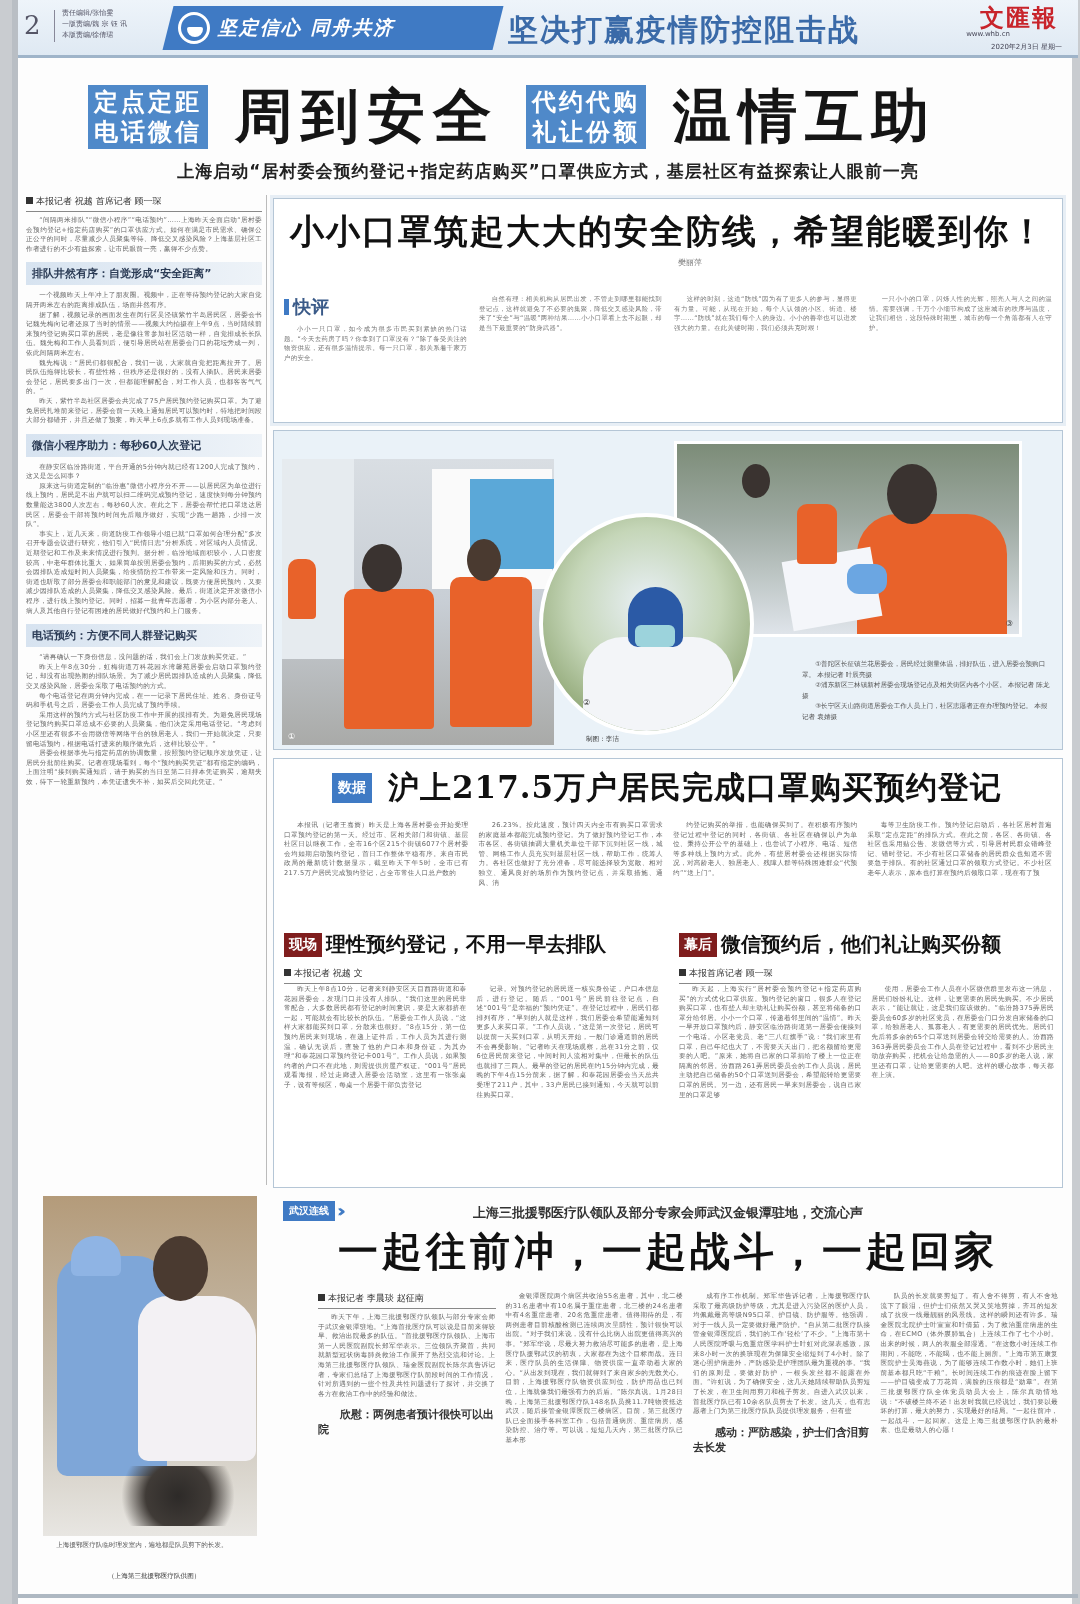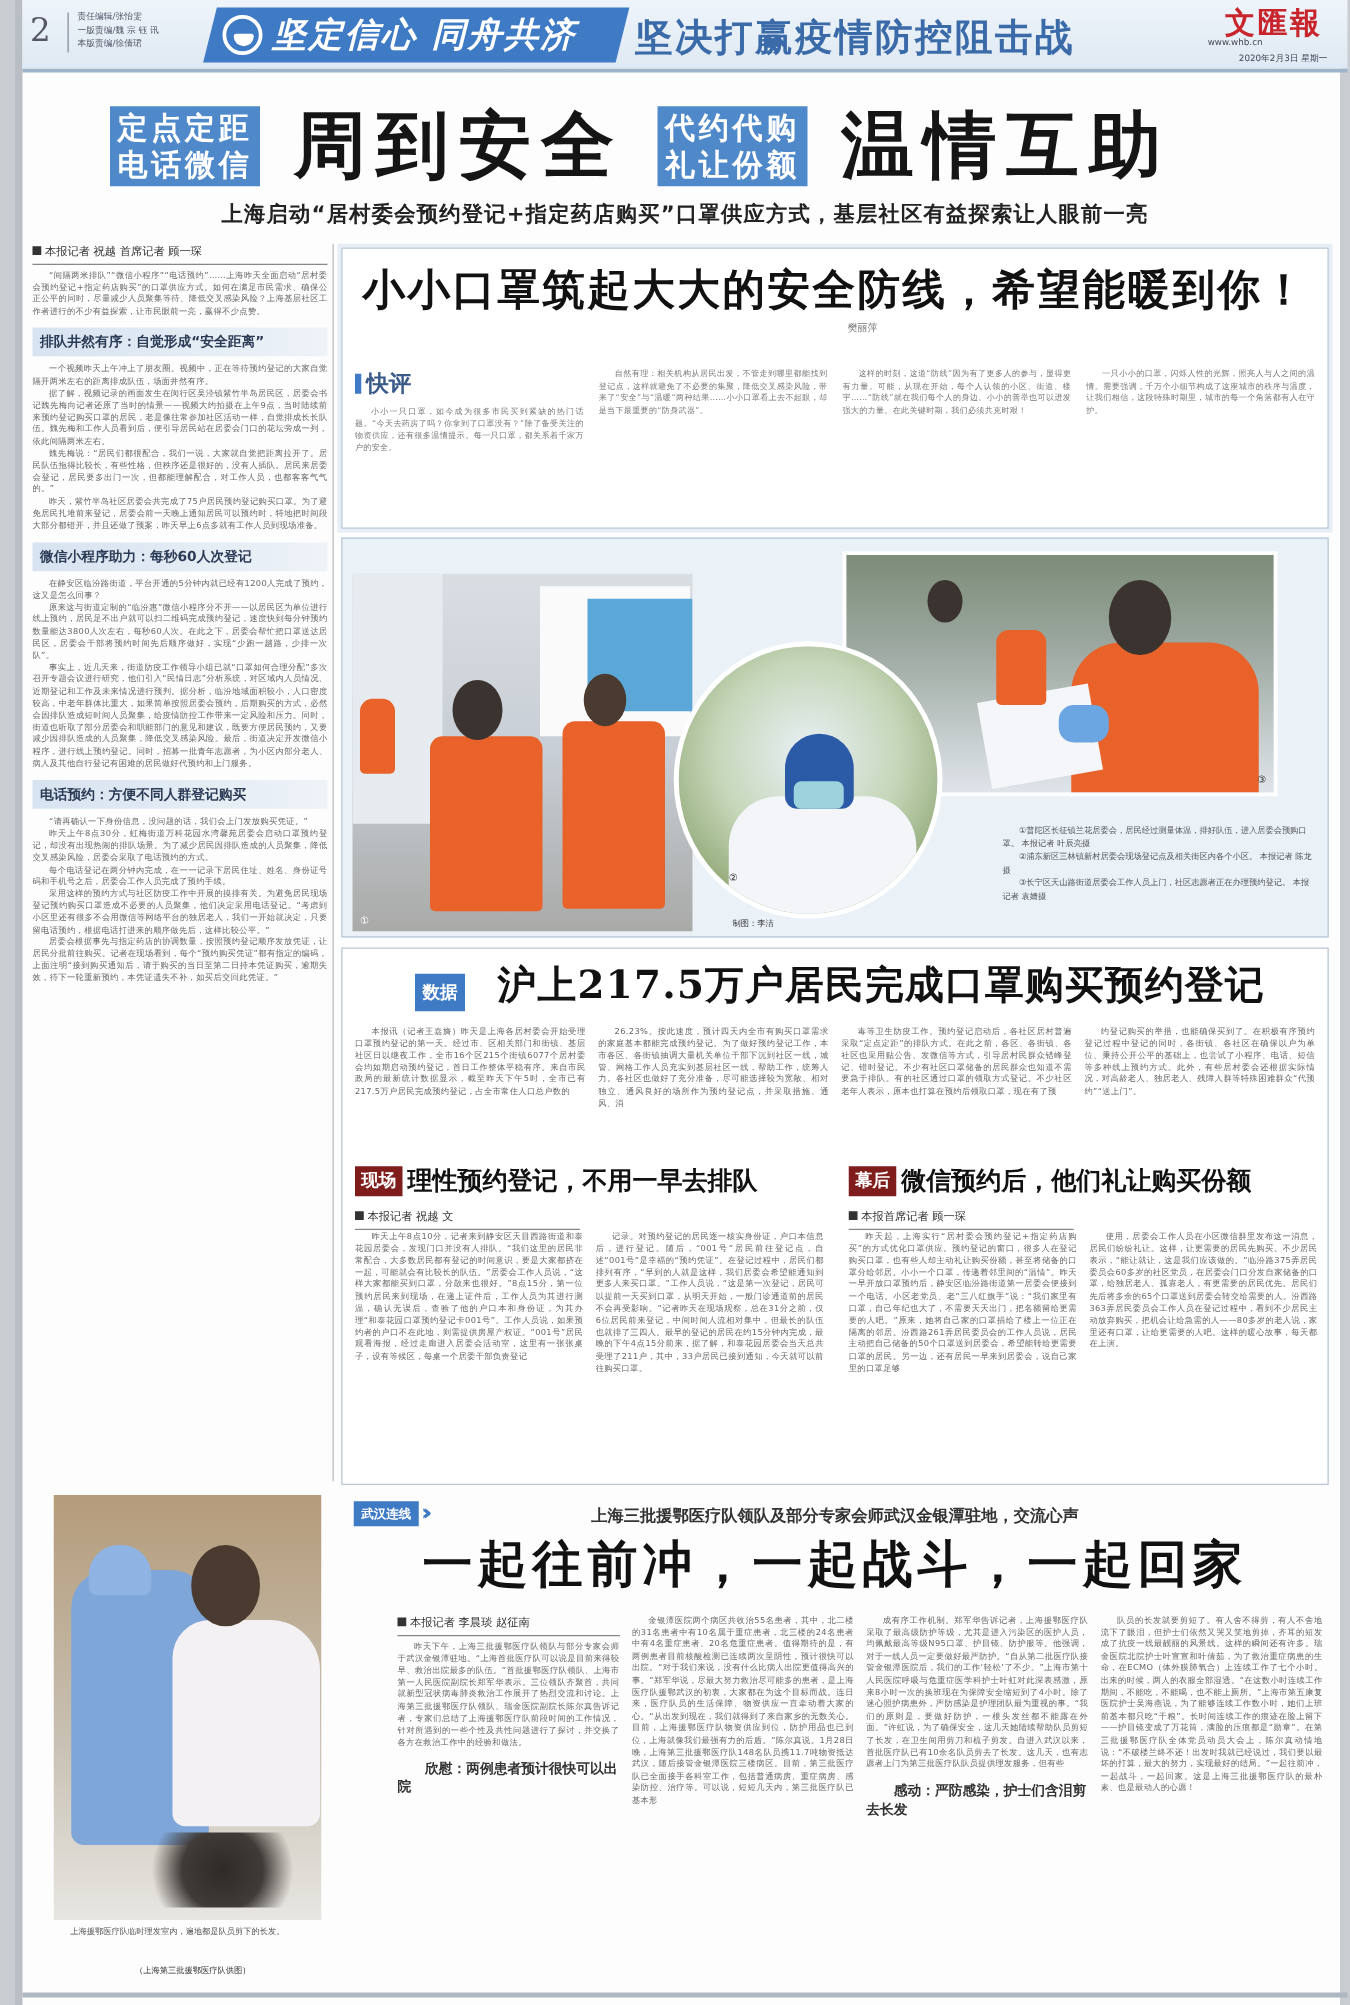--- a/index.html
+++ b/index.html
@@ -9,21 +9,21 @@
   .masthead { position: absolute; left: 0; top: 0; width: 1060px; height: 58px;
     background: linear-gradient(180deg, #eef4fa 0%, #dfe9f3 100%); border-bottom: 3px solid #9fb4c9; }
   .page-no { position: absolute; left: 6px; top: 10px; font-family: "DejaVu Serif", serif; font-size: 26px; color: #556; }
   .page-no-sep { position: absolute; left: 36px; top: 10px; width: 1px; height: 32px; background: #889; }
   .editors { position: absolute; left: 44px; top: 8px; font-size: 7px; line-height: 11px; color: #556; }
   .slogan-box { position: absolute; left: 150px; top: 6px; width: 330px; height: 44px; background: #3f7ac4;
     transform: skewX(-14deg); }
   .slogan-inner { position: absolute; left: 160px; top: 6px; height: 44px; display: flex; align-items: center; gap: 8px; }
   .mask-icon { width: 32px; height: 32px; border-radius: 50%; border: 3px solid #fff; position: relative; }
   .mask-icon::after { content: ""; position: absolute; left: 6px; top: 12px; width: 16px; height: 10px; background: #fff; border-radius: 2px 2px 8px 8px; }
-  .slogan-text { font-size: 27px; font-weight: bold; font-style: italic; color: #fff; letter-spacing: 2px; }
+  .slogan-text { font-size: 19px; font-weight: bold; font-style: italic; color: #fff; letter-spacing: 2px; }
   .headline-banner { position: absolute; left: 490px; top: 10px; font-size: 30px; font-weight: bold; color: #3a6aa8; letter-spacing: 2px; }
   .logo { position: absolute; right: 20px; top: 2px; font-family: "DejaVu Serif", serif; font-size: 24px; font-weight: bold; color: #c8242b; letter-spacing: 2px; }
   .logo-url { position: absolute; right: 68px; top: 30px; font-size: 7px; color: #445; }
   .logo-date { position: absolute; right: 16px; top: 42px; font-size: 7px; color: #445; }
 
   .topline { position: absolute; left: 70px; top: 78px; display: flex; align-items: center; gap: 27px; }
   .tagbox { background: #4f89c9; color: #fff; font-size: 24px; font-weight: bold; line-height: 30px; padding: 2px 6px; letter-spacing: 3px; text-align: center; }
   .big-head { font-size: 58px; font-weight: 900; letter-spacing: 8px; color: #151515; }
   .subline { position: absolute; left: 0; width: 1060px; top: 160px; text-align: center; font-size: 17px; font-weight: bold; color: #222; letter-spacing: 1px; }
 
@@ -48,21 +48,21 @@
     background: linear-gradient(180deg, #7c8c78 0%, #9da9a1 40%, #dfe4ea 100%); border: 3px solid #fff; }
   .photo3 { position: absolute; left: 265px; top: 82px; width: 215px; height: 222px; border-radius: 50%; overflow: hidden;
     background: radial-gradient(circle at 50% 40%, #e9f0f6 0%, #c5d6b8 45%, #6f8a4c 100%); border: 4px solid #fff; }
   .vest { position: absolute; background: #e8622a; border-radius: 10px 10px 4px 4px; }
   .person-head { position: absolute; background: #3a3330; border-radius: 50%; }
   .photo-num { position: absolute; font-size: 8px; color: #fff; }
   .photo-caption { position: absolute; left: 528px; top: 228px; width: 250px; font-size: 6.6px; line-height: 10.5px; color: #555; }
   .photo-credit { position: absolute; left: 312px; top: 304px; font-size: 6.6px; color: #333; }
 
   .data-panel { left: 255px; top: 758px; width: 790px; height: 430px; }
-  .data-head { position: absolute; left: 10px; top: 8px; display: flex; align-items: flex-end; gap: 26px; padding-left: 48px; }
+  .data-head { position: absolute; left: 10px; top: 8px; display: flex; align-items: center; gap: 16px; padding-left: 48px; }
   .label-chip { background: #3f7ac4; color: #fff; font-family: "DejaVu Serif", serif; font-size: 14px; font-weight: bold; padding: 6px 6px; }
   .data-title { font-family: "DejaVu Serif", serif; font-size: 31px; font-weight: bold; color: #111; letter-spacing: 1px; }
   .grid4 { position: absolute; left: 10px; right: 10px; top: 62px; display: grid; grid-template-columns: 1fr 1fr 1fr 1fr; gap: 10px; }
   .sub-head { position: absolute; display: flex; align-items: center; gap: 4px; }
   .sub-chip { background: #7f1d1d; color: #fff; font-family: "DejaVu Serif", serif; font-size: 14px; font-weight: bold; padding: 3px 5px; }
   .sub-title { font-family: "DejaVu Serif", serif; font-size: 20px; font-weight: bold; color: #111; }
   .grid2 { position: absolute; display: grid; grid-template-columns: 1fr 1fr; gap: 10px; }
 
   .wuhan { position: absolute; left: 255px; top: 1196px; width: 790px; height: 395px; }
   .wuhan-tag { position: absolute; left: 10px; top: 4px; display: flex; align-items: center; }
@@ -195,22 +195,22 @@
   </div>
 
   <div class="panel data-panel">
     <div class="data-head">
       <span class="label-chip">数据</span>
       <span class="data-title">沪上217.5万户居民完成口罩购买预约登记</span>
     </div>
     <div class="grid4">
       <p class="body-text">本报讯（记者王嘉旖）昨天是上海各居村委会开始受理口罩预约登记的第一天。经过市、区相关部门和街镇、基层社区日以继夜工作，全市16个区215个街镇6077个居村委会均如期启动预约登记，首日工作整体平稳有序。来自市民政局的最新统计数据显示，截至昨天下午5时，全市已有217.5万户居民完成预约登记，占全市常住人口总户数的</p>
       <p class="body-text">26.23%。按此速度，预计四天内全市有购买口罩需求的家庭基本都能完成预约登记。为了做好预约登记工作，本市各区、各街镇抽调大量机关单位干部下沉到社区一线，城管、网格工作人员充实到基层社区一线，帮助工作，统筹人力。各社区也做好了充分准备，尽可能选择较为宽敞、相对独立、通风良好的场所作为预约登记点，并采取措施、通风、消</p>
+      <p class="body-text">约登记购买的举措，也能确保买到了。在积极有序预约登记过程中登记的同时，各街镇、各社区在确保以户为单位、秉持公开公平的基础上，也尝试了小程序、电话、短信等多种线上预约方式。此外，有些居村委会还根据实际情况，对高龄老人、独居老人、残障人群等特殊困难群众“代预约”“送上门”。</p>
       <p class="body-text">毒等卫生防疫工作。预约登记启动后，各社区居村普遍采取“定点定距”的排队方式。在此之前，各区、各街镇、各社区也采用贴公告、发微信等方式，引导居村民群众错峰登记、错时登记。不少有社区口罩储备的居民群众也知道不需要急于排队。有的社区通过口罩的领取方式登记。不少社区老年人表示，原本也打算在预约后领取口罩，现在有了预</p>
-      <p class="body-text">约登记购买的举措，也能确保买到了。在积极有序预约登记过程中登记的同时，各街镇、各社区在确保以户为单位、秉持公开公平的基础上，也尝试了小程序、电话、短信等多种线上预约方式。此外，有些居村委会还根据实际情况，对高龄老人、独居老人、残障人群等特殊困难群众“代预约”“送上门”。</p>
     </div>
 
     <div class="sub-head" style="left:10px;top:172px;">
       <span class="sub-chip">现场</span>
       <span class="sub-title">理性预约登记，不用一早去排队</span>
     </div>
     <div style="position:absolute;left:10px;top:208px;width:180px;" class="byline"><span class="sq"></span><span>本报记者 祝越 文</span></div>
     <div class="grid2" style="left:10px;top:226px;width:375px;">
       <p class="body-text">昨天上午8点10分，记者来到静安区天目西路街道和泰花园居委会，发现门口并没有人排队。“我们这里的居民非常配合，大多数居民都有登记的时间意识，要是大家都挤在一起，可能就会有比较长的队伍。”居委会工作人员说，“这样大家都能买到口罩，分散来也很好。”8点15分，第一位预约居民来到现场，在递上证件后，工作人员为其进行测温，确认无误后，查验了他的户口本和身份证，为其办理“和泰花园口罩预约登记卡001号”。工作人员说，如果预约者的户口不在此地，则需提供房屋产权证。“001号”居民观看海报，经过走廊进入居委会活动室，这里有一张张桌子，设有等候区，每桌一个居委干部负责登记</p>
       <p class="body-text">记录。对预约登记的居民逐一核实身份证，户口本信息后，进行登记。随后，“001号”居民前往登记点，自述“001号”是幸福的“预约凭证”。在登记过程中，居民们都排列有序，“早到的人就是这样，我们居委会希望能通知到更多人来买口罩。”工作人员说，“这是第一次登记，居民可以提前一天买到口罩，从明天开始，一般门诊通道前的居民不会再受影响。”记者昨天在现场观察，总在31分之前，仅6位居民前来登记，中间时间人流相对集中，但最长的队伍也就排了三四人。最早的登记的居民在约15分钟内完成，最晚的下午4点15分前来，据了解，和泰花园居委会当天总共受理了211户，其中，33户居民已接到通知，今天就可以前往购买口罩。</p>

